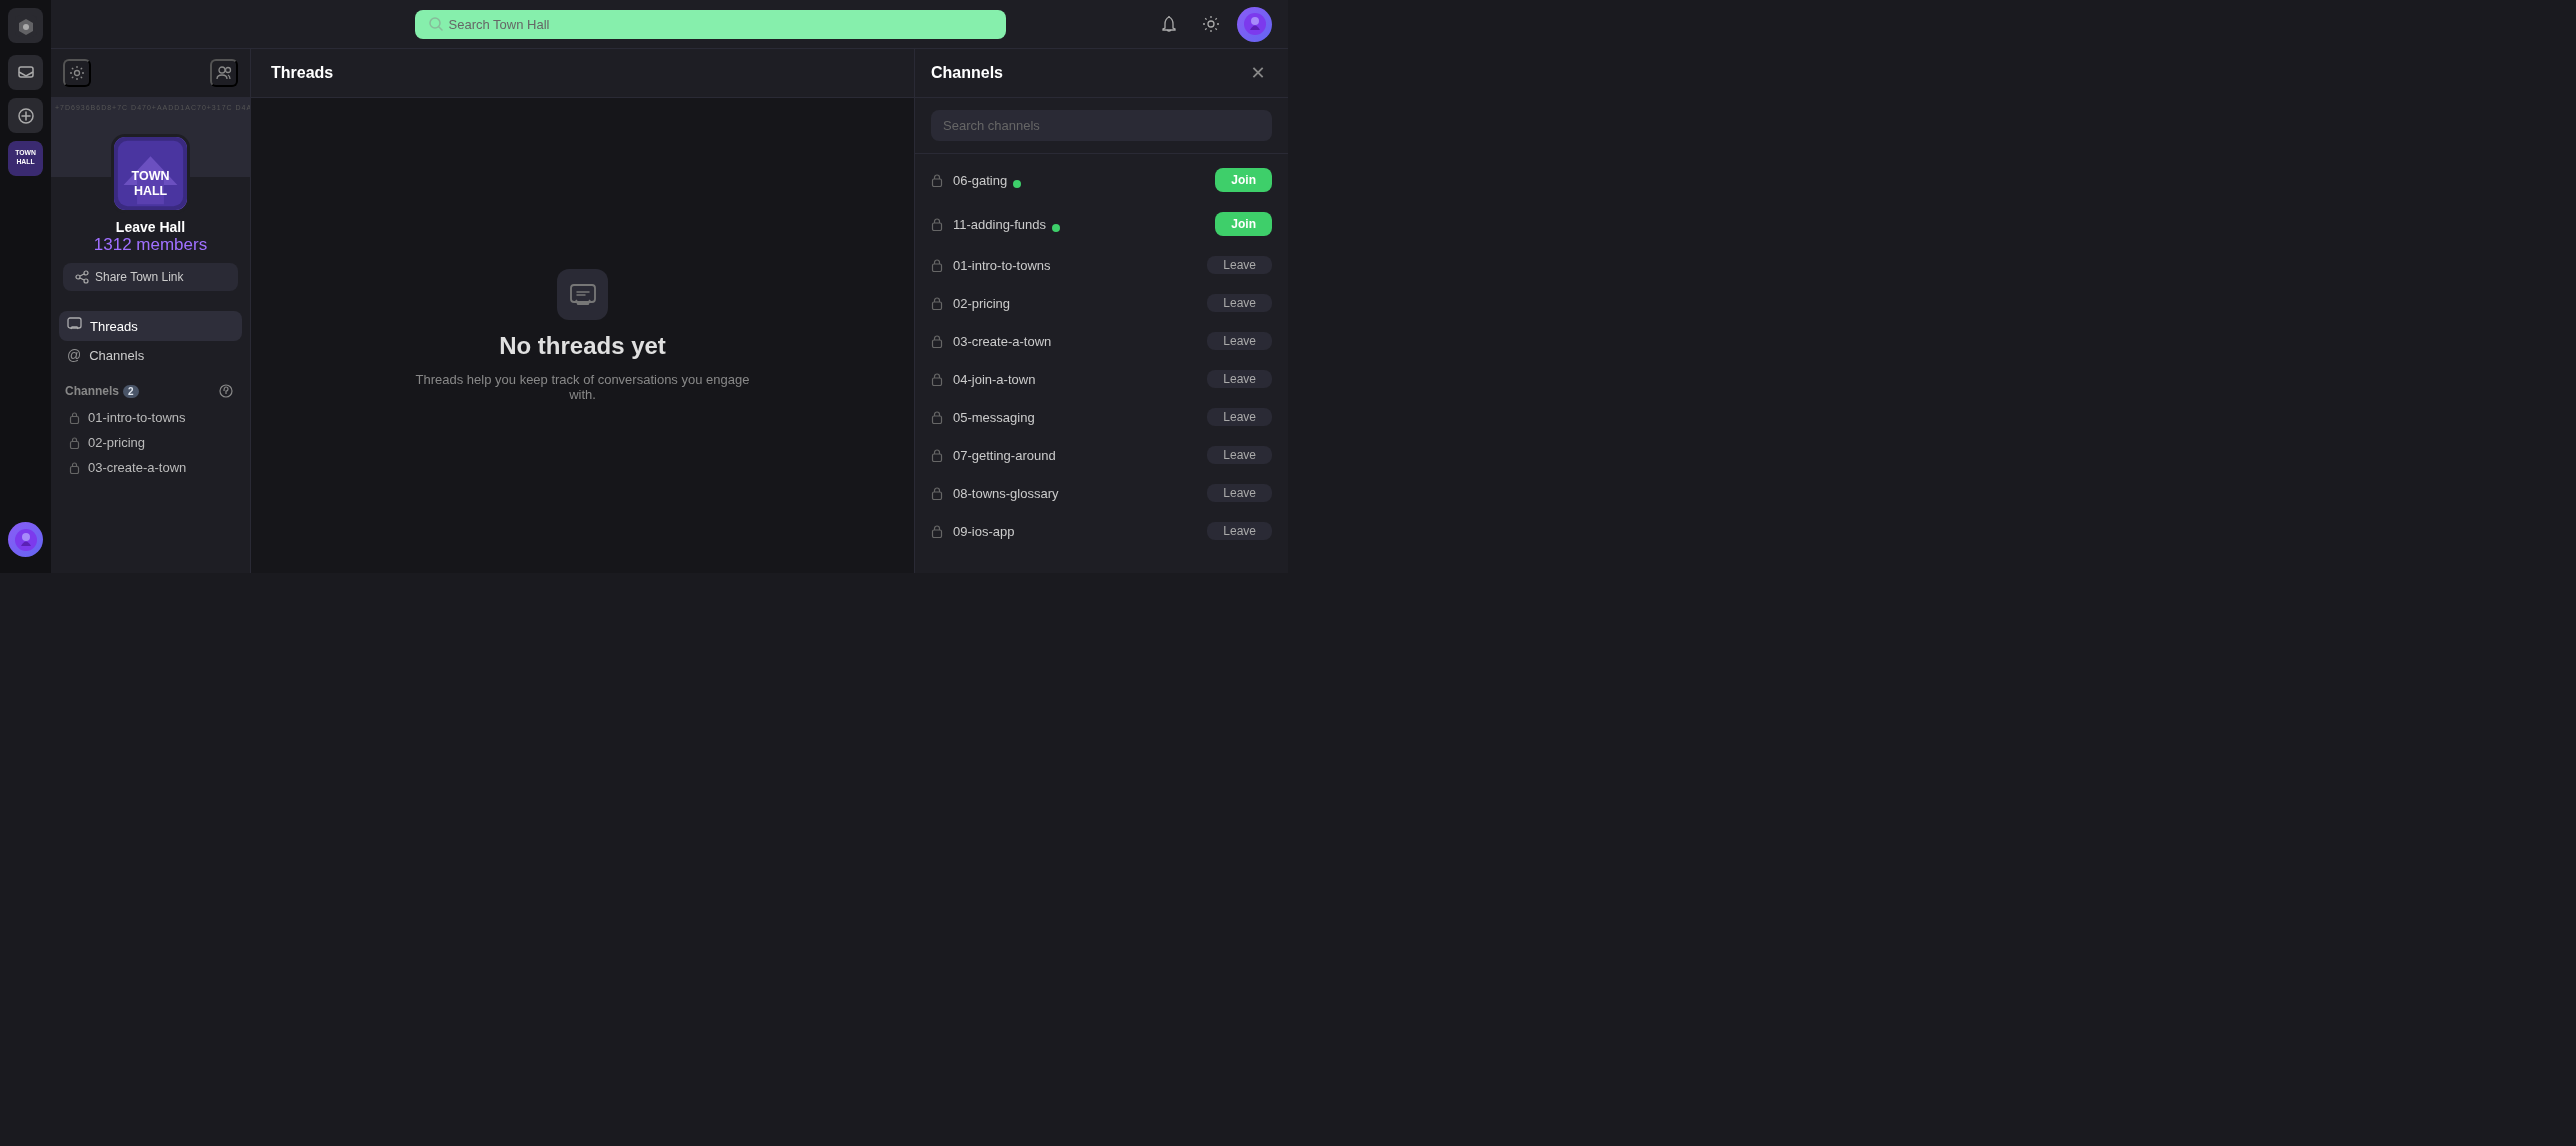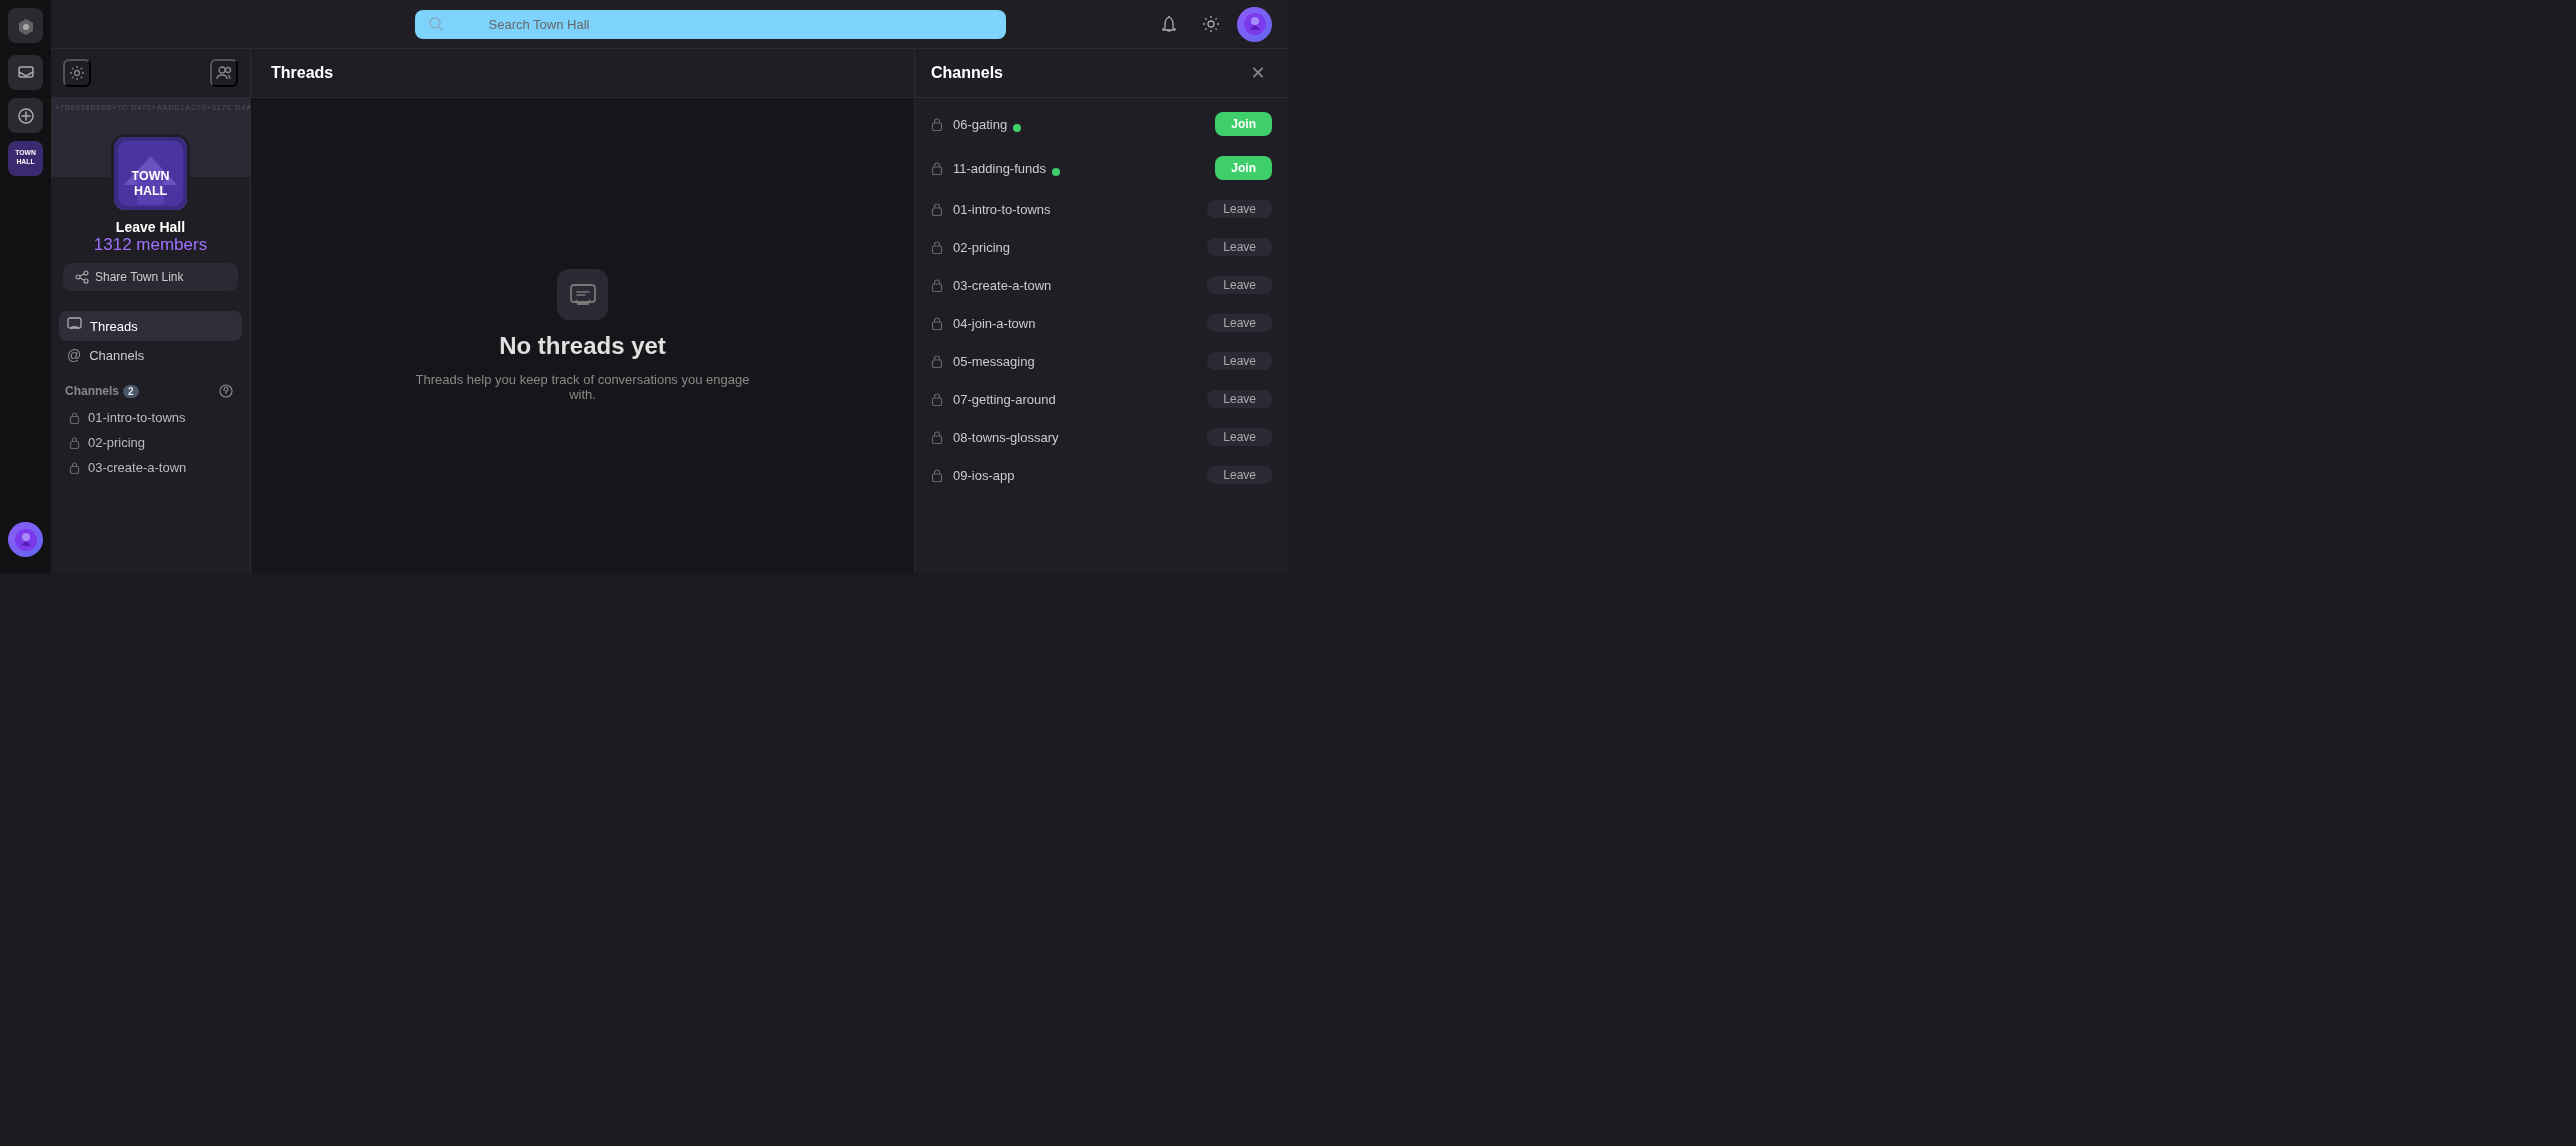--- a/index.html
+++ b/index.html
@@ -385,30 +385,29 @@
       height: 49px;
       background: #1e1e24;
       border-bottom: 1px solid #2a2a35;
       display: flex;
       align-items: center;
       padding: 0 16px;
       z-index: 10;
     }
     .top-bar-search {
       flex: 1;
-      background: #7dd3fc;
+      background: #86efac;
       border-radius: 8px;
       padding: 7px 14px;
       font-size: 13px;
       color: #888;
       max-width: 591px;
       margin: 7px auto;
       display: flex;
       align-items: center;
-      gap: 40px;
     }
     .top-bar-right {
       display: flex;
       align-items: center;
       gap: 10px;
       margin-left: auto;
     }
     .top-icon-btn {
       width: 32px; height: 32px;
       border-radius: 8px;
@@ -617,20 +616,23 @@
         <div class="no-threads-title">No threads yet</div>
         <div class="no-threads-desc">Threads help you keep track of conversations you engage with.</div>
       </div>
     </div>
 
     <div class="channels-panel">
       <div class="channels-panel-header">
         <span class="channels-panel-title">Channels</span>
         <button class="close-btn">✕</button>
       </div>
+      <div class="channels-search">
+        <input class="channels-search-input" placeholder="Search channels" style="">
+      </div>
       <div class="channels-list" id="channels-list">
           <div class="channel-row">
       <svg class="channel-lock" width="12" height="14" viewBox="0 0 12 14" fill="none">
         <rect x="1.5" y="6" width="9" height="7.5" rx="1.5" stroke="#666" stroke-width="1.2"></rect>
         <path d="M3.5 6V4.5A2.5 2.5 0 0 1 8.5 4.5V6" stroke="#666" stroke-width="1.2"></path>
       </svg>
       <div class="channel-name">
         06-gating
         <span class="online-dot"></span>
       </div>

